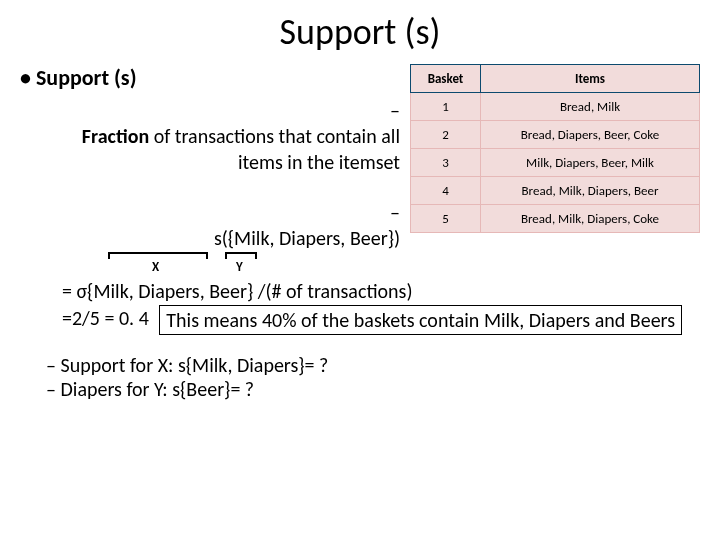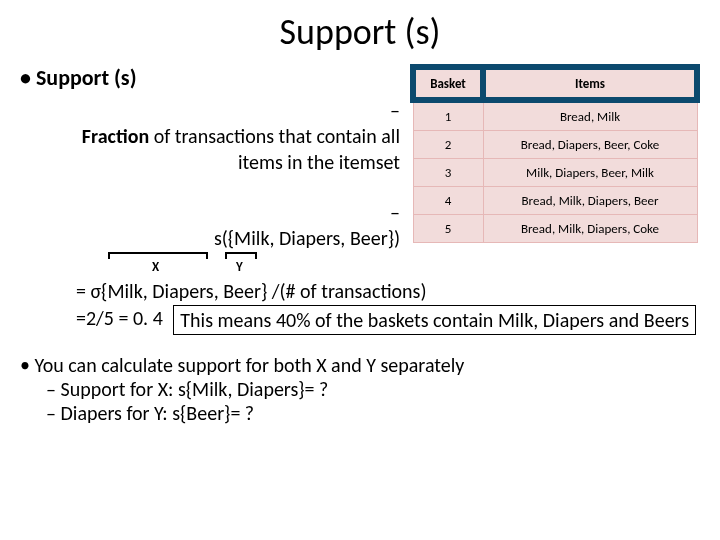--- a/index.html
+++ b/index.html
@@ -40,21 +40,21 @@
   .bullet-2::before { content: "– "; }
   .bullet-2 .bold { font-weight: bold; }
   .after-dash { display: block; margin-left: 14px; }
   table {
     border-collapse: collapse;
     width: 100%;
     font-size: 13px;
   }
   th {
     background: #f2dcdb;
-    border: 6px solid #0c4a6e;
+    border: 1px solid #0c4a6e;
     padding: 6px 4px;
     font-weight: bold;
     text-align: center;
   }
   td {
     background: #f2dcdb;
     border: 1px solid #e6b8b7;
     padding: 6px 4px;
     text-align: center;
   }
@@ -71,21 +71,21 @@
     border-top: 2px solid #000;
     border-left: 2px solid #000;
     border-right: 2px solid #000;
     height: 7px;
     top: -5px;
   }
   .xy-labels .bx { left: 8px; width: 100px; }
   .xy-labels .by { left: 125px; width: 32px; }
   .xy-labels .lx { position: absolute; left: 52px; top: 2px; }
   .xy-labels .ly { position: absolute; left: 136px; top: 2px; }
-  .formula-block { margin-left: 56px; margin-top: 2px; font-size: 20px; }
+  .formula-block { margin-left: 42px; margin-top: 2px; font-size: 20px; }
   .formula-block .line { margin-bottom: 2px; }
   .note-box {
     display: inline-block;
     border: 1px solid #000;
     padding: 2px 6px;
     font-size: 20px;
     margin-left: 6px;
     vertical-align: middle;
   }
   .lower-section { margin-top: 18px; }
@@ -156,16 +156,15 @@
 
 <div class="formula-block">
   <div class="line">= σ{Milk, Diapers, Beer} /(# of transactions)</div>
   <div class="line">
     <span>=2/5 = 0. 4</span>
     <span class="note-box">This means 40% of the baskets contain Milk, Diapers and Beers</span>
   </div>
 </div>
 
 <div class="lower-section">
-  <div class="lower-b1">You can calculate support for both X and Y separately</div>
   <div class="lower-b2">Support for X: s{Milk, Diapers}= ?</div>
   <div class="lower-b2">Diapers for Y:  s{Beer}= ?</div>
 </div>
 
 </body></html>

